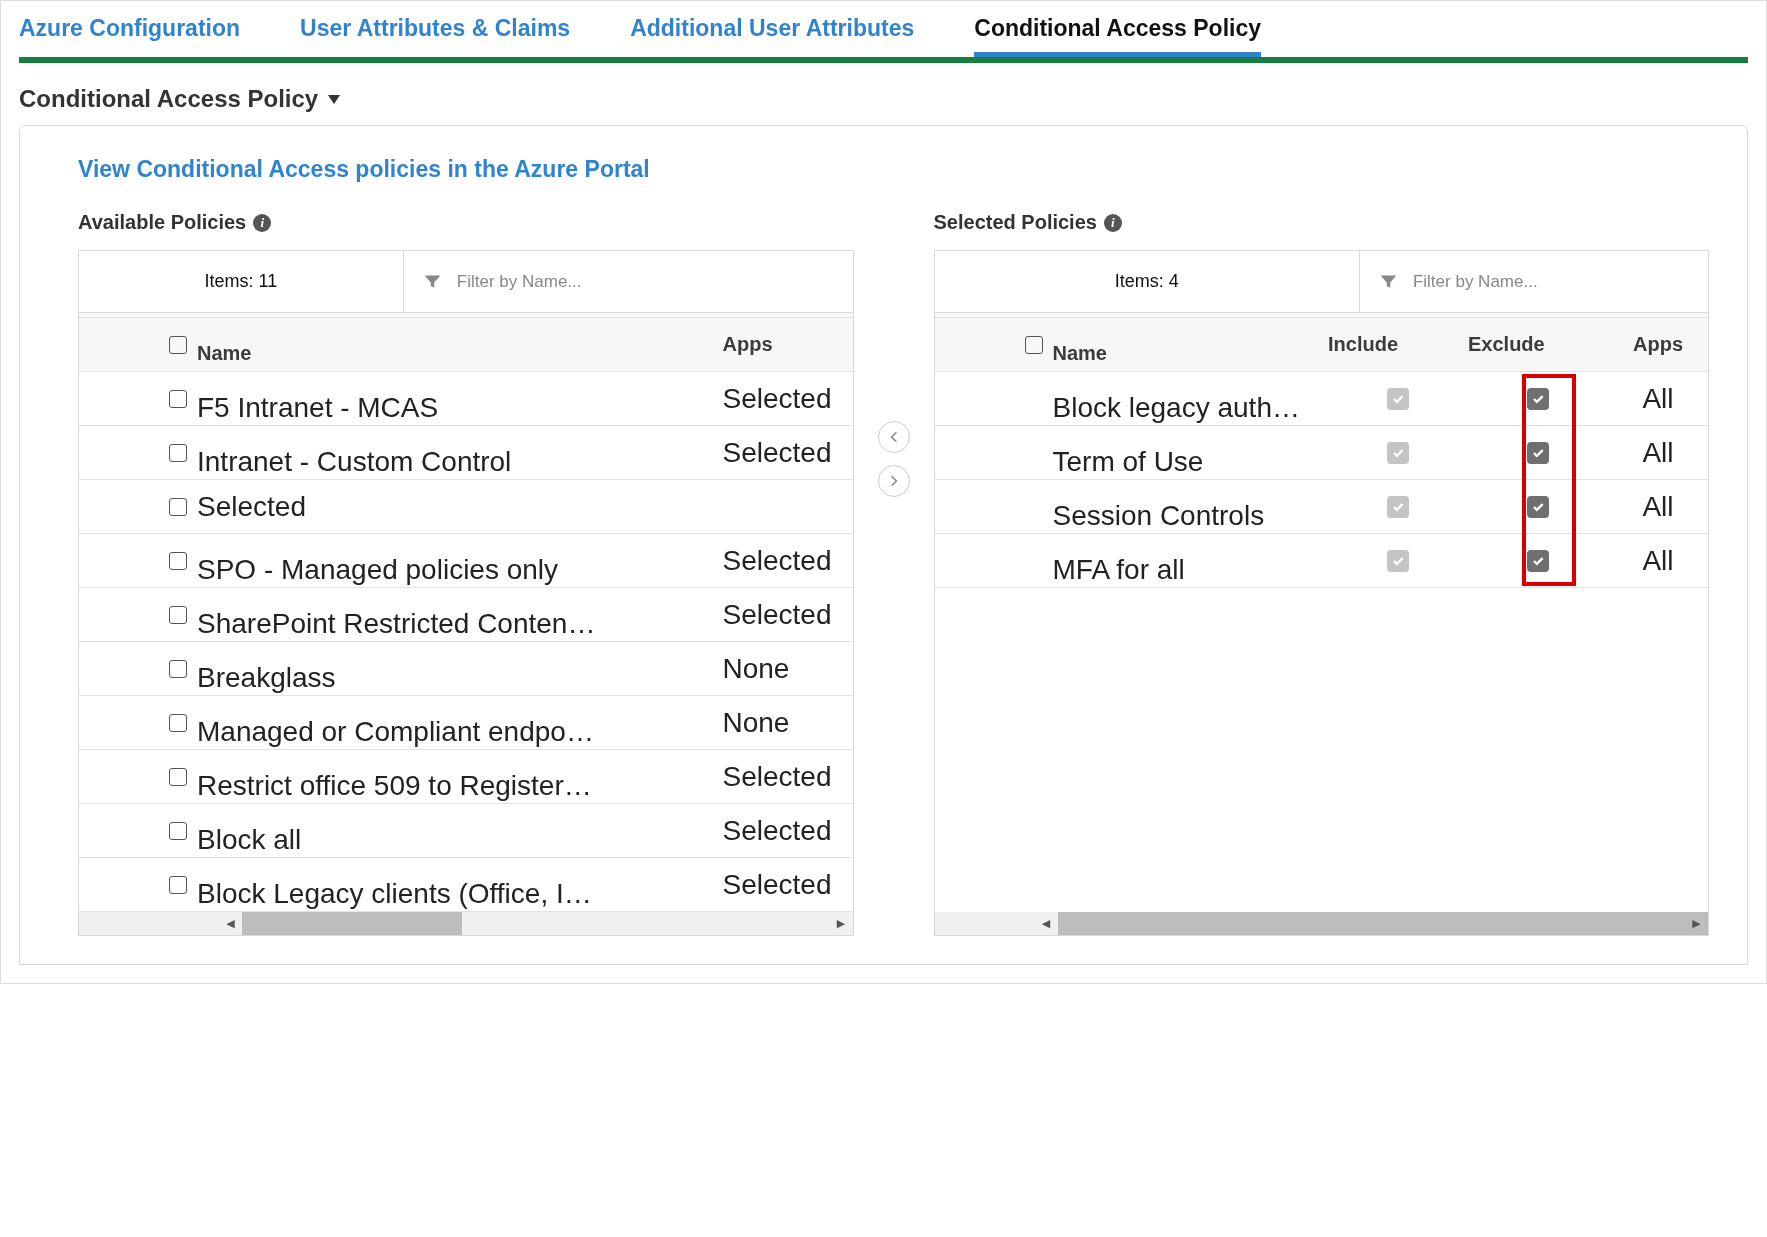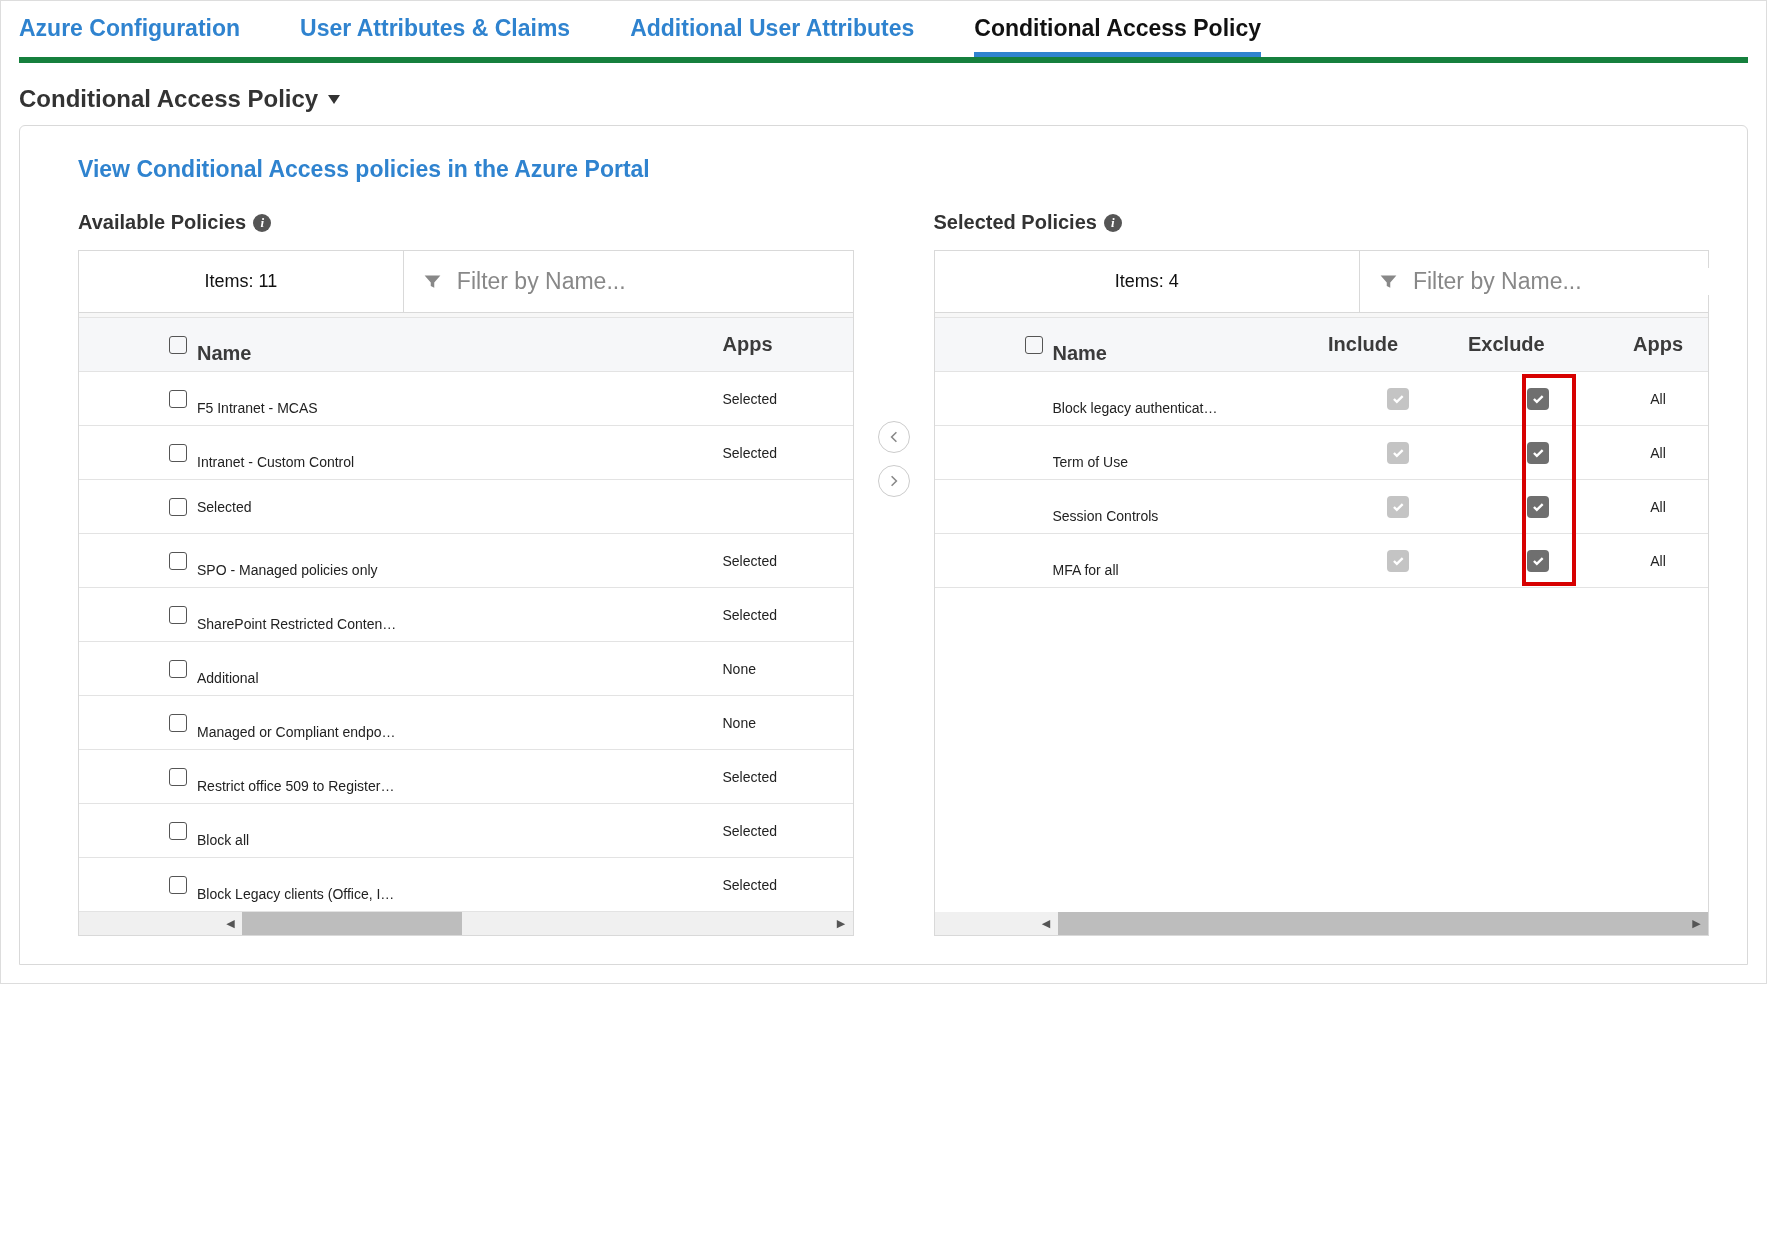--- a/index.html
+++ b/index.html
@@ -19,27 +19,27 @@
   .dual { display: flex; align-items: flex-start; gap: 18px; }
   .col { flex: 1; min-width: 0; }
   .col-title { font-size: 20px; font-weight: bold; margin-bottom: 16px; display: flex; align-items: center; gap: 7px; }
   .info-icon { display: inline-flex; width: 18px; height: 18px; border-radius: 50%; background: #555; color: #fff; font-family: Georgia, serif; font-style: italic; font-weight: bold; font-size: 13px; align-items: center; justify-content: center; }
 
   .tablebox { border: 1px solid #d9d9d9; }
   .toolbar { display: flex; border-bottom: 1px solid #d9d9d9; height: 62px; }
   .toolbar .items { flex: 0 0 42%; display: flex; align-items: center; justify-content: center; font-size: 18px; color: #111; border-right: 1px solid #d9d9d9; }
   .toolbar .filter { flex: 1; display: flex; align-items: center; padding: 0 18px; gap: 14px; }
   .filter-icon { width: 21px; height: 21px; color: #888; }
-  .filter input { border: none; outline: none; font-size: 23px; flex: 1; color: #333; }
+  .filter input { border: none; outline: none; font-size: 17px; flex: 1; color: #333; }
   .filter input::placeholder { color: #888; }
 
   .thin-bar { height: 5px; background: #f7f7f7; border-bottom: 1px solid #e3e3e3; }
 
   .header-row { display: flex; align-items: center; height: 54px; background: #f6f7f9; border-bottom: 1px solid #e3e3e3; font-size: 20px; font-weight: bold; color: #3b3b3b; }
-  .row { display: flex; align-items: center; height: 54px; border-bottom: 1px solid #e3e3e3; font-size: 14px; color: #222; }
+  .row { display: flex; align-items: center; height: 54px; border-bottom: 1px solid #e3e3e3; font-size: 28px; color: #222; }
   .scroll-area { height: 540px; overflow-y: scroll; }
   .scroll-area::-webkit-scrollbar { width: 22px; }
   .scroll-area::-webkit-scrollbar-track { background: #f0f0f0; }
   .scroll-area::-webkit-scrollbar-thumb { background: #bdbdbd; }
   .scroll-area::-webkit-scrollbar-button { background: #f0f0f0; height: 22px; display: block; }
   .scroll-area::-webkit-scrollbar-button:vertical:decrement { background: #f0f0f0; }
   .scroll-area-right { height: 540px; overflow-y: auto; }
 
   .c-sp { flex: 0 0 80px; display: flex; justify-content: center; }
   .c-chk { flex: 0 0 38px; display: flex; justify-content: center; }
@@ -148,21 +148,21 @@
                   <span class="checkbox"></span>
                 </div>
                 <div class="c-name">SharePoint Restricted Conten…</div>
                 <div class="c-apps">Selected</div>
               </div>
               <div class="row">
                 <div class="c-sp"></div>
                 <div class="c-chk">
                   <span class="checkbox"></span>
                 </div>
-                <div class="c-name">Additional</div>
+                <div class="c-name">Breakglass</div>
                 <div class="c-apps">None</div>
               </div>
               <div class="row">
                 <div class="c-sp"></div>
                 <div class="c-chk">
                   <span class="checkbox"></span>
                 </div>
                 <div class="c-name">Managed or Compliant endpo…</div>
                 <div class="c-apps">None</div>
               </div>

